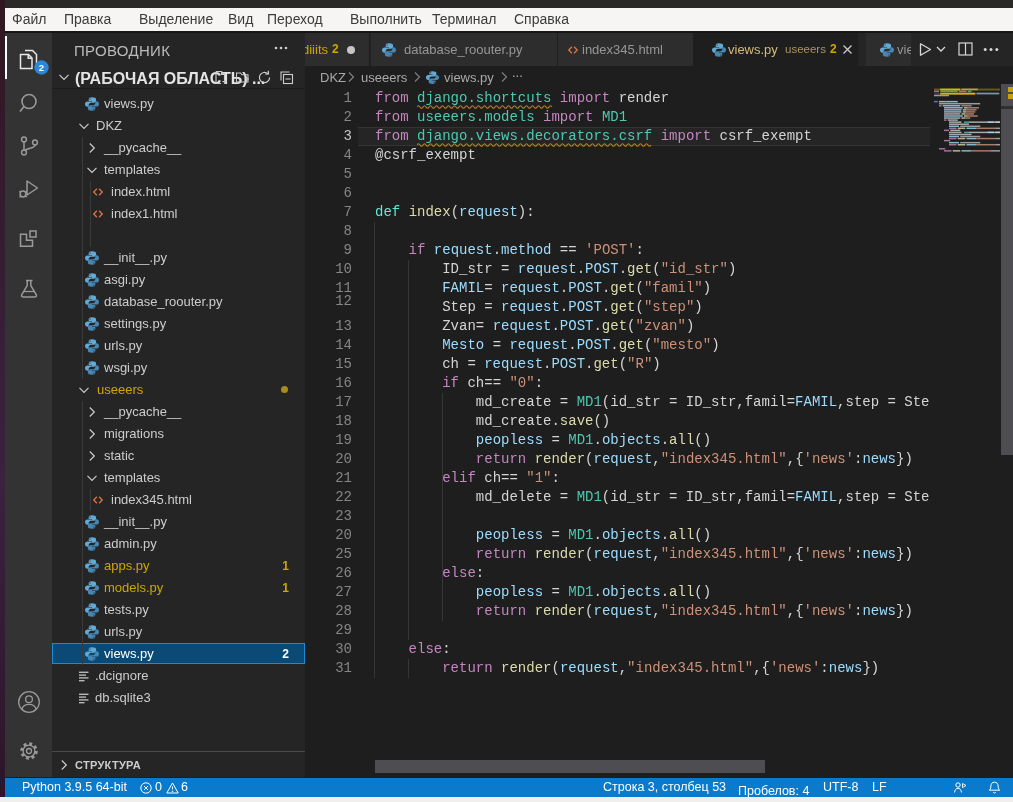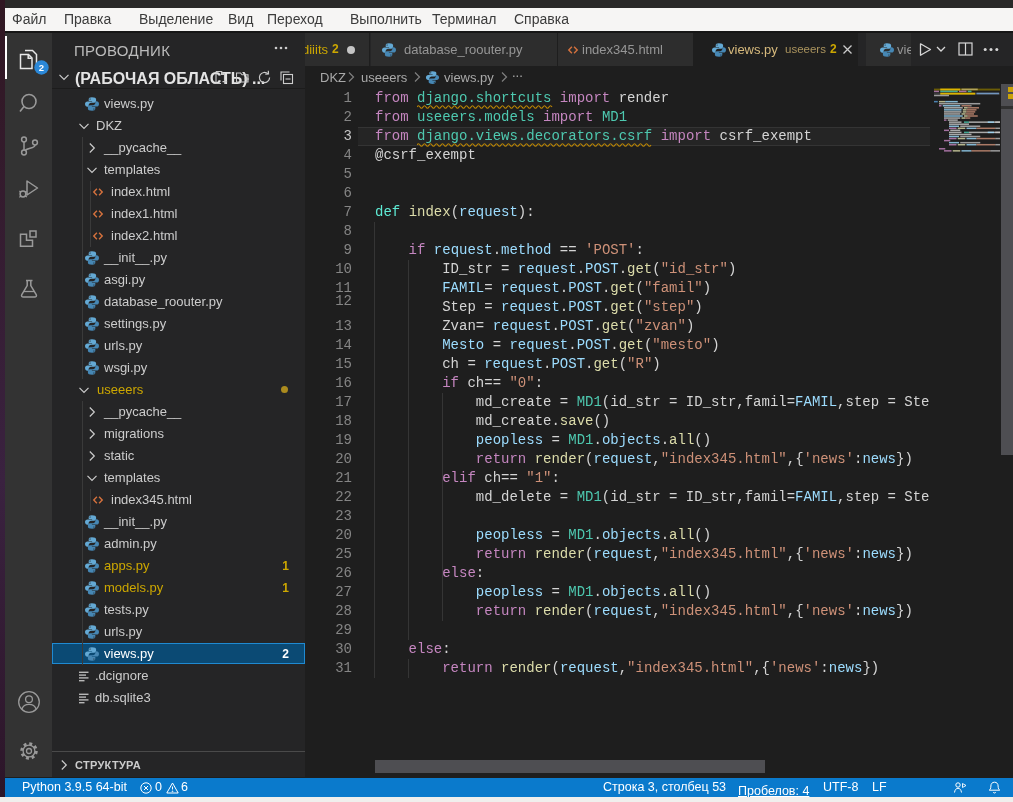--- a/index.html
+++ b/index.html
@@ -192,26 +192,20 @@
       <svg class="ticon" style="left:38px" width="16" height="16" viewBox="0 0 16 16">
         <use href="#htmlicon"></use>
       </svg>
       <span class="lbl" style="left:59px">index.html</span>
     </div>
   <div class="row" style="top:203px">
       <svg class="ticon" style="left:38px" width="16" height="16" viewBox="0 0 16 16">
         <use href="#htmlicon"></use>
       </svg>
       <span class="lbl" style="left:59px">index1.html</span>
-    </div>
-  <div class="row" style="top:225px">
-      <svg class="ticon" style="left:38px" width="16" height="16" viewBox="0 0 16 16">
-        <use href="#htmlicon"></use>
-      </svg>
-      <span class="lbl" style="left:59px">index2.html</span>
     </div>
   <div class="row" style="top:247px">
       <svg class="ticon" style="left:32px" width="16" height="16" viewBox="0 0 16 16">
         <use href="#pyicon"></use>
       </svg>
       <span class="lbl" style="left:52px">__init__.py</span>
     </div>
   <div class="row" style="top:269px">
       <svg class="ticon" style="left:32px" width="16" height="16" viewBox="0 0 16 16">
         <use href="#pyicon"></use>
@@ -588,21 +582,21 @@
         <path d="M4 4 l4 4 M8 4 l-4 4"></path>
       </svg>
     <span class="abs" style="left:150px;top:0;line-height:19px;">0</span>
     <svg class="abs" style="left:161px;top:4px" width="13" height="12" viewBox="0 0 13 12" fill="none" stroke="#ffffff" stroke-width="1">
       <path d="M6.5 1 L12.2 11 H0.8 Z" stroke-linejoin="round"></path>
         <path d="M6.5 4.5 V7.5"></path>
         <circle cx="6.5" cy="9.3" r="0.4"></circle>
       </svg>
     <span class="abs" style="left:176px;top:0;line-height:19px;">6</span>
     <span class="abs" style="left:598px;top:0;line-height:19px;">Строка 3, столбец 53</span>
-    <span class="abs" style="left:733px;top:4px;line-height:19px;text-decoration:underline;">Пробелов: 4</span>
+    <span class="abs" style="left:733px;top:4px;line-height:19px;">Пробелов: 4</span>
     <span class="abs" style="left:818px;top:0;line-height:19px;">UTF-8</span>
     <span class="abs" style="left:867px;top:0;line-height:19px;">LF</span>
     <span class="abs" style="left:895px;top:0;line-height:19px;margin-top:32px;">Python</span>
     <svg class="abs" style="left:948px;top:3px" width="14" height="13" viewBox="0 0 14 13" fill="none" stroke="#ffffff" stroke-width="1">
       <circle cx="5" cy="4" r="2.2"></circle>
         <path d="M1.5 11.5 c.4 -2.8 1.7 -4.2 3.5 -4.2 s3.1 1.4 3.5 4.2"></path>
         <path d="M9.5 2.5 l3.5 2 -3.5 2 z" stroke-width="0.9"></path>
       </svg>
     <svg class="abs" style="left:983px;top:3px" width="13" height="13" viewBox="0 0 13 13" fill="none" stroke="#ffffff" stroke-width="1">
       <path d="M6.5 1.2 c2.3 0 3.6 1.6 3.6 3.8 0 2.8 .9 3.6 1.6 4.2 H1.3 c.7 -.6 1.6 -1.4 1.6 -4.2 0 -2.2 1.3 -3.8 3.6 -3.8 z"></path>

